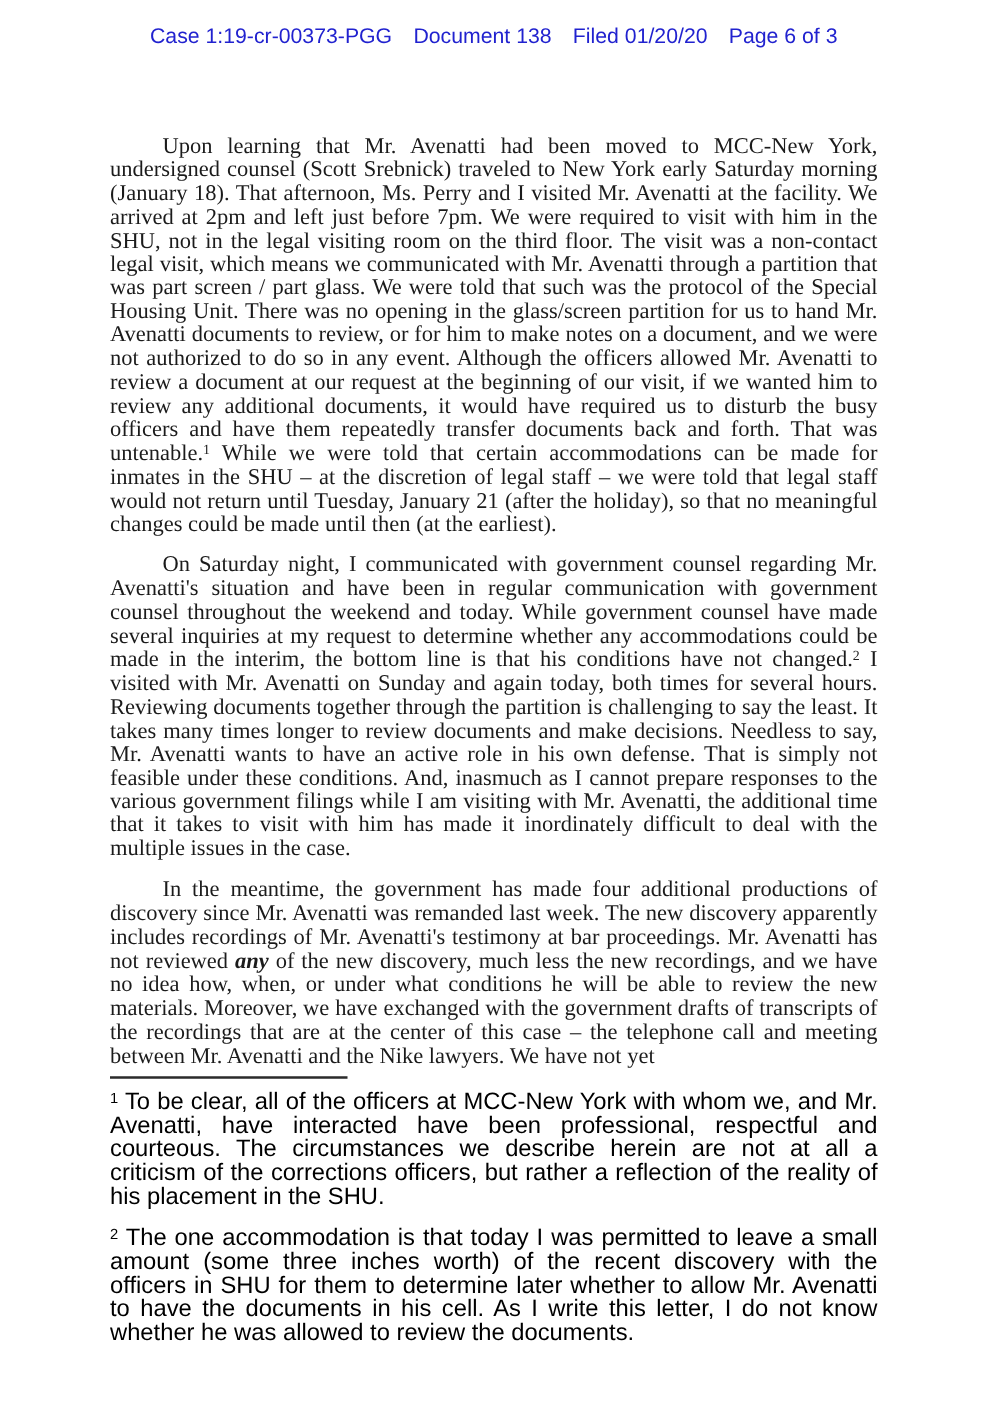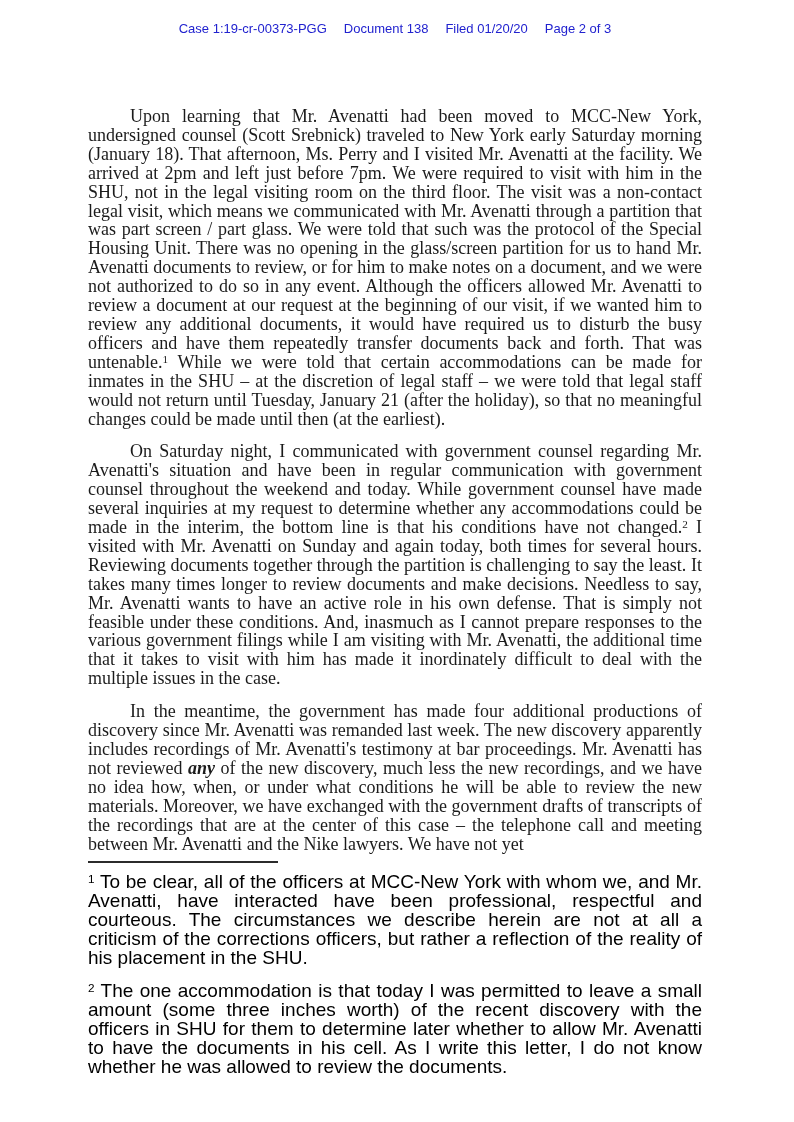--- a/index.html
+++ b/index.html
@@ -18,21 +18,21 @@
     width: 794px;
     height: 1122px;
     padding: 20px 92px 0 88px;
     background: #ffffff;
   }
   .case-header {
     display: flex;
     justify-content: center;
     gap: 17px;
     font-family: "Liberation Sans", sans-serif;
-    font-size: 13px;
+    font-size: 17px;
     line-height: 18px;
     color: #2122cf;
     white-space: nowrap;
   }
   .doc-body {
     margin-top: 69px;
     color: #1b1b1b;
   }
   .para {
     font-family: "Liberation Serif", serif;
@@ -73,21 +73,21 @@
 </style>
 </head>
 <body>
 
 <div class="page">
 
   <div class="case-header">
     <span>Case 1:19-cr-00373-PGG</span>
     <span>Document 138</span>
     <span>Filed 01/20/20</span>
-    <span>Page 2 of 3</span>
+    <span>Page 6 of 3</span>
   </div>
 
   <div class="doc-body">
     <p class="para"><span>Upon learning that Mr. Avenatti had been moved to MCC-New York, undersigned counsel (Scott Srebnick) traveled to New York early Saturday morning (January 18).  That afternoon, Ms. Perry and I visited Mr. Avenatti at the facility.  We arrived at 2pm and left just before 7pm.  We were required to visit with him in the SHU, not in the legal visiting room on the third floor.  The visit was a non-contact legal visit, which means we communicated with Mr. Avenatti through a partition that was part screen / part glass.  We were told that such was the protocol of the Special Housing Unit.  There was no opening in the glass/screen partition for us to hand Mr. Avenatti documents to review, or for him to make notes on a document, and we were not authorized to do so in any event.  Although the officers allowed Mr. Avenatti to review a document at our request at the beginning of our visit, if we wanted him to review any additional documents, it would have required us to disturb the busy officers and have them repeatedly transfer documents back and forth.  That was untenable.</span><sup class="fnref">1</sup><span>  While we were told that certain accommodations can be made for inmates in the SHU – at the discretion of legal staff – we were told that legal staff would not return until Tuesday, January 21 (after the holiday), so that no meaningful changes could be made until then (at the earliest).</span></p>
     <p class="para"><span>On Saturday night, I communicated with government counsel regarding Mr. Avenatti's situation and have been in regular communication with government counsel throughout the weekend and today.  While government counsel have made several inquiries at my request to determine whether any accommodations could be made in the interim, the bottom line is that his conditions have not changed.</span><sup class="fnref">2</sup><span>  I visited with Mr. Avenatti on Sunday and again today, both times for several hours.  Reviewing documents together through the partition is challenging to say the least.  It takes many times longer to review documents and make decisions.  Needless to say, Mr. Avenatti wants to have an active role in his own defense.  That is simply not feasible under these conditions.  And, inasmuch as I cannot prepare responses to the various government filings while I am visiting with Mr. Avenatti, the additional time that it takes to visit with him has made it inordinately difficult to deal with the multiple issues in the case.</span></p>
     <p class="para"><span>In the meantime, the government has made four additional productions of discovery since Mr. Avenatti was remanded last week.  The new discovery apparently includes recordings of Mr. Avenatti's testimony at bar proceedings.  Mr. Avenatti has not reviewed </span><span class="bi">any</span><span> of the new discovery, much less the new recordings, and we have no idea how, when, or under what conditions he will be able to review the new materials.  Moreover, we have exchanged with the government drafts of transcripts of the recordings that are at the center of this case – the telephone call and meeting between Mr. Avenatti and the Nike lawyers.  We have not yet</span></p>
   </div>
 
   <hr class="footnote-sep">
 

